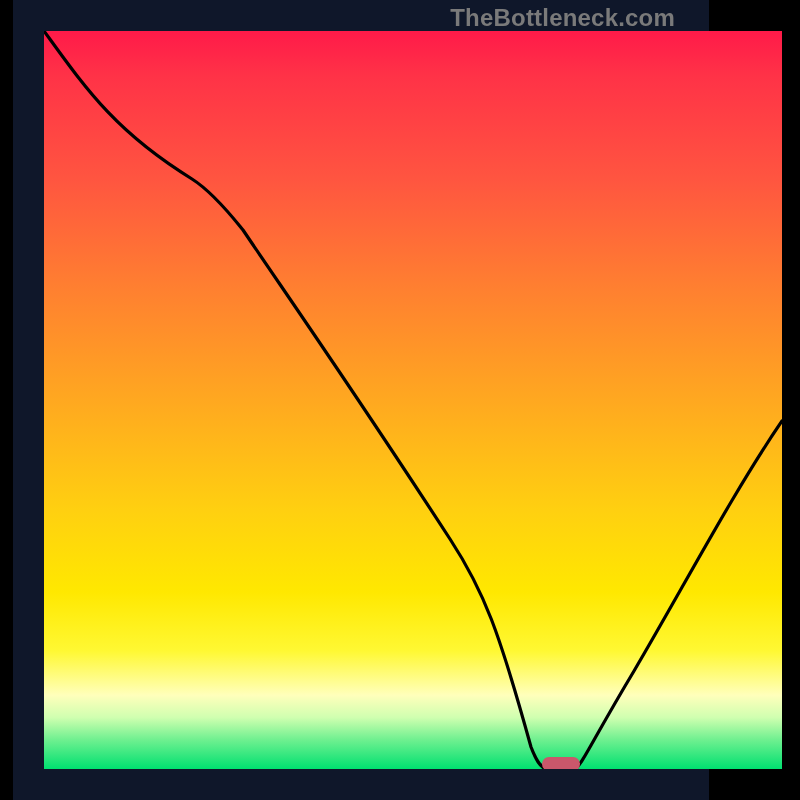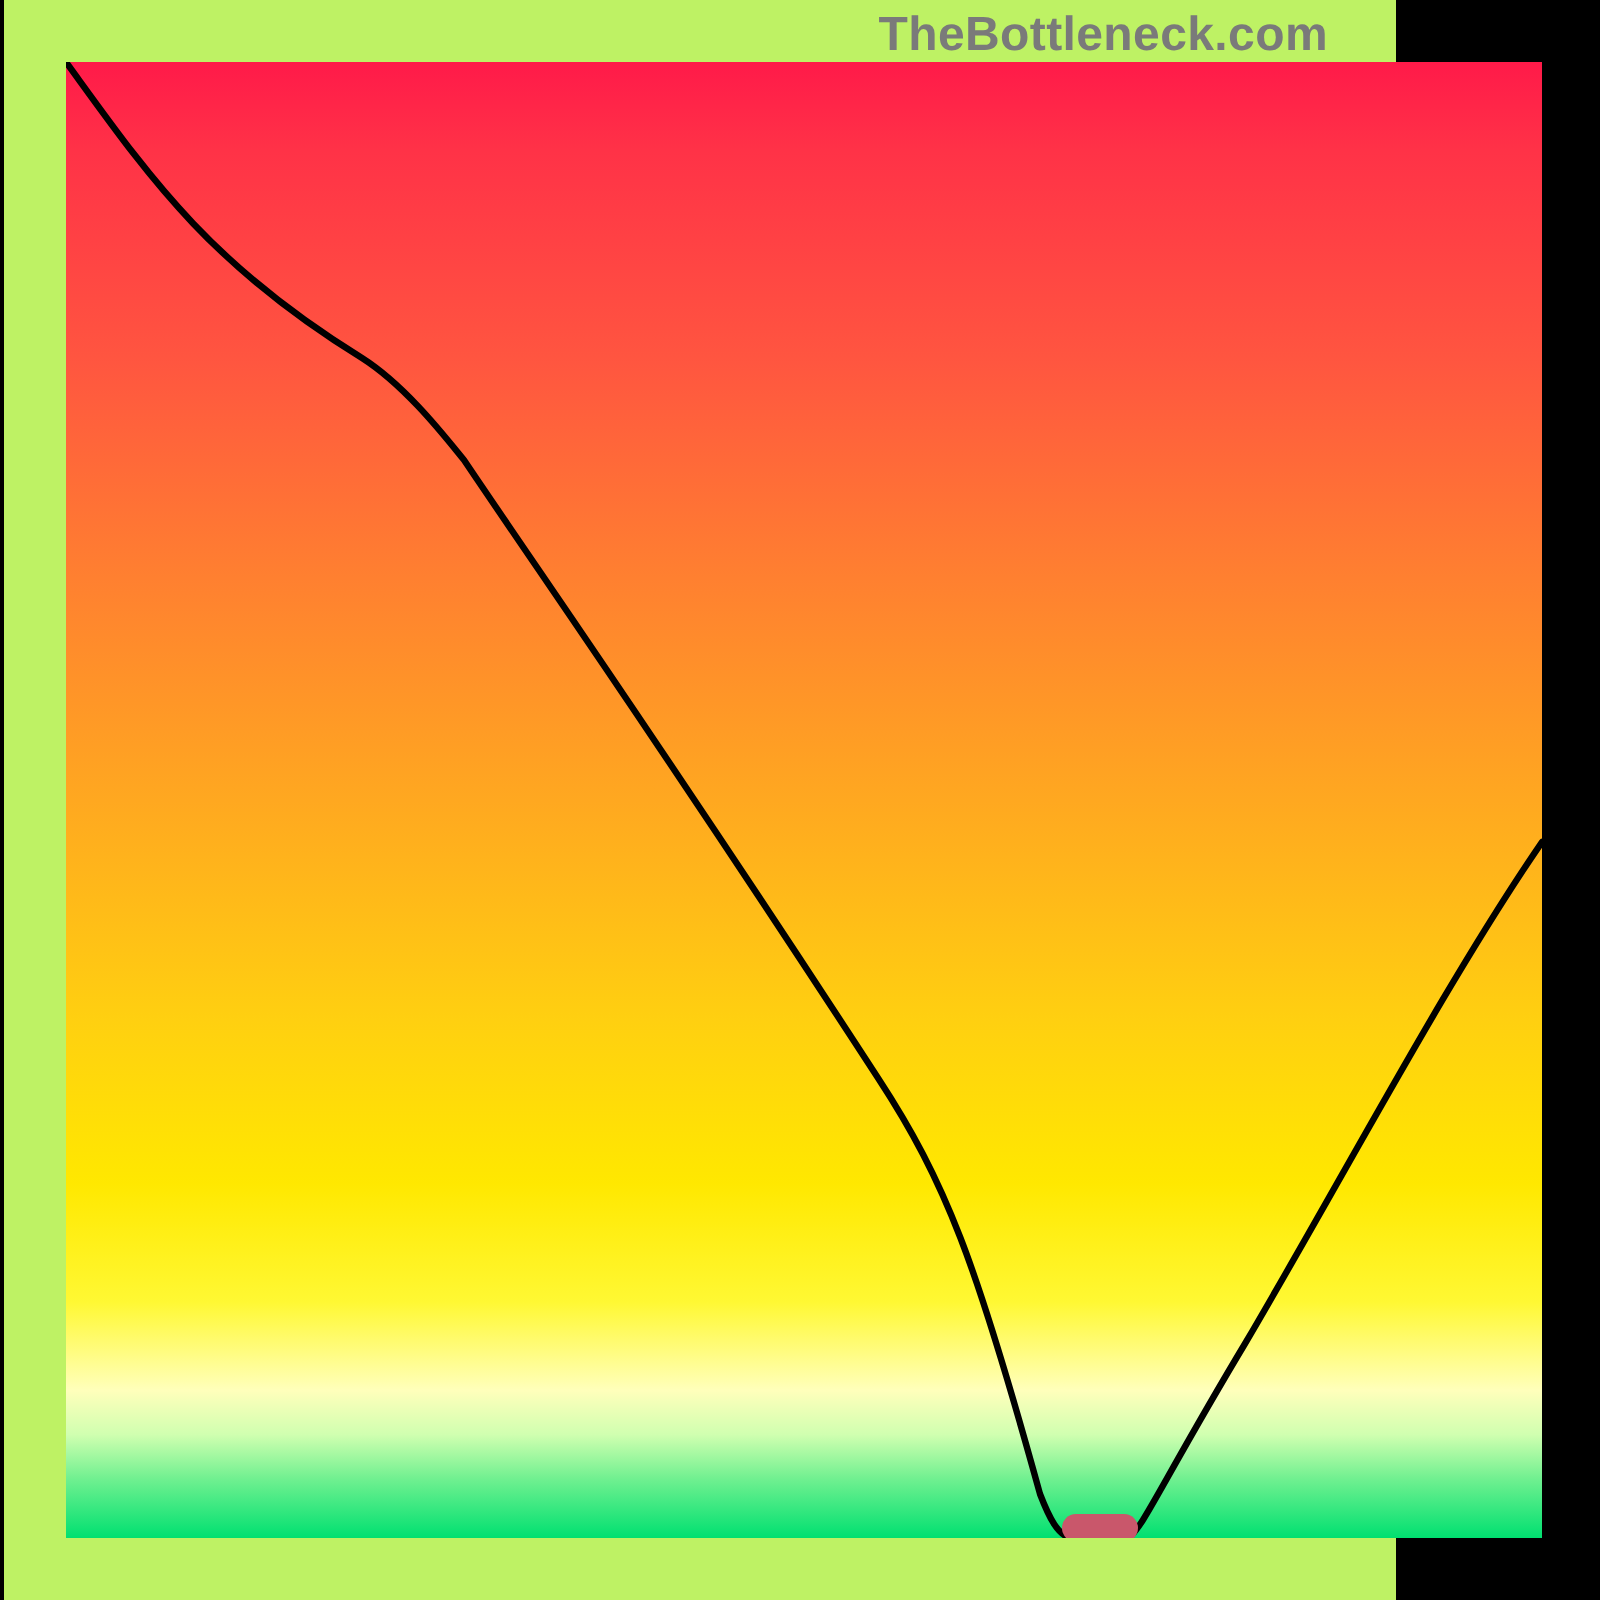--- a/index.html
+++ b/index.html
@@ -7,24 +7,24 @@
     padding: 0;
     width: 800px;
     height: 800px;
     background: #000;
     overflow: hidden;
     font-family: Arial, Helvetica, sans-serif;
   }
   .frame {
     position: absolute;
     top: 0;
-    left: 2px;
+    left: 13px;
     width: 696px;
     height: 800px;
-    background: #bef264;
+    background: #0f172a;
   }
   .plot-area {
     position: absolute;
     top: 31px;
     left: 31px;
     width: 738px;
     height: 738px;
     overflow: hidden;
   }
   .gradient {

